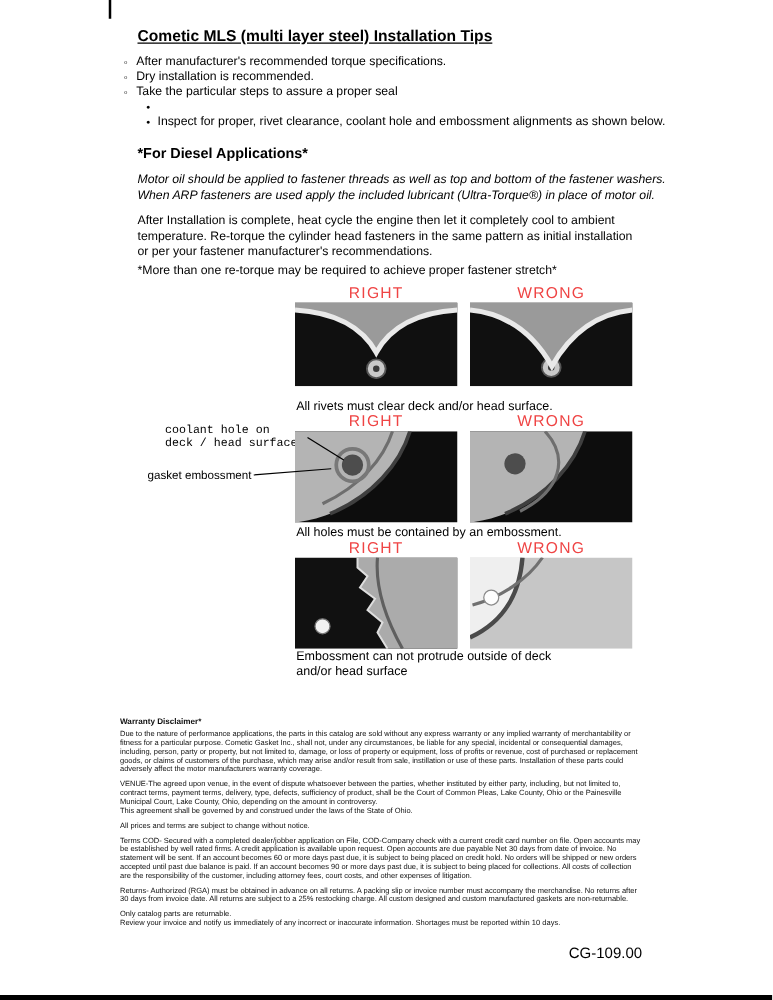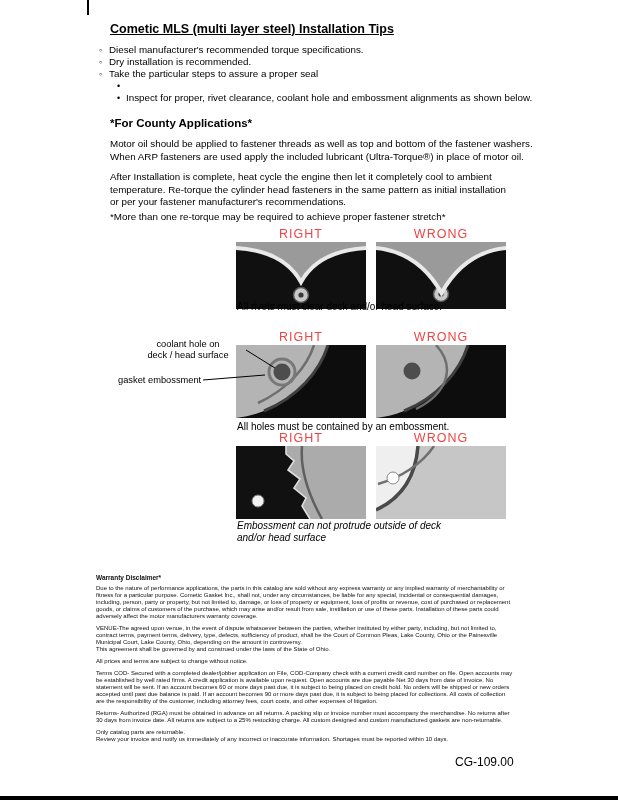--- a/index.html
+++ b/index.html
@@ -18,34 +18,34 @@
   }
 
   .bullets { position:absolute; left:99px; top:44px; font-size:9.8px; line-height:12px; width:470px; }
   .bullet-row { display:flex; }
   .bullet-row .marker { width:10px; flex:0 0 10px; font-size:9px; }
   .sub-bullets { margin-left:18px; }
   .sub-bullets .marker { width:9px; flex:0 0 9px; }
 
   .diesel-heading { position:absolute; left:110px; top:117px; font-size:11.5px; font-weight:bold; }
   .body-para { position:absolute; left:110px; font-size:9.8px; line-height:12.5px; width:440px; }
-  .para-1 { top:138px; }
+  .para-1 { top:138px;font-style:italic; }
   .para-2 { top:171px; }
   .note   { top:211px; }
 
   .col-header {
     position:absolute; width:130px; text-align:center; font-size:12.5px;
     letter-spacing:1px; color:#ef4444;
   }
   .panel { position:absolute; width:130px; line-height:0; }
   .panel svg { display:block; }
   .caption { position:absolute; left:237px; font-size:10px; line-height:11.5px; }
 
   .annotation { position:absolute; font-size:9.3px; line-height:10.5px; }
-  .anno-coolant { left:132px; top:339px; width:112px; text-align:center; }
+  .anno-coolant { left:132px; top:339px; width:112px; text-align:left;font-family:Liberation Mono, monospace; }
   .anno-emboss  { left:118px; top:375px; width:110px; }
 
   .overlay { position:absolute; left:0; top:0; pointer-events:none; }
 
   .legal { position:absolute; left:96px; top:574px; width:452px; color:#101010; }
   .legal-heading { font-size:6.5px; font-weight:bold; margin-bottom:4px; }
   .legal p { font-size:6px; line-height:7px; margin:0 0 5px 0; }
   .legal p.tight { margin-bottom:0; }
 
   .doc-code { position:absolute; left:455px; top:755px; font-size:12px; }
@@ -55,42 +55,42 @@
 
 <div class="page">
 
   <div class="crop-mark"></div>
 
   <div class="title">Cometic MLS (multi layer steel) Installation Tips</div>
 
   <div class="bullets">
     <div class="bullet-row">
       <span class="marker">◦</span>
-      <span>Diesel manufacturer's recommended torque specifications.</span>
+      <span>After manufacturer's recommended torque specifications.</span>
     </div>
     <div class="bullet-row">
       <span class="marker">◦</span>
       <span>Dry installation is recommended.</span>
     </div>
     <div class="bullet-row">
       <span class="marker">◦</span>
       <span>Take the particular steps to assure a proper seal</span>
     </div>
     <div class="sub-bullets">
       <div class="bullet-row">
         <span class="marker">•</span>
       </div>
       <div class="bullet-row">
         <span class="marker">•</span>
         <span>Inspect for proper, rivet clearance, coolant hole and embossment alignments as shown below.</span>
       </div>
     </div>
   </div>
 
-  <div class="diesel-heading">*For County Applications*</div>
+  <div class="diesel-heading">*For Diesel Applications*</div>
   <div class="body-para para-1 pre">Motor oil should be applied to fastener threads as well as top and bottom of the fastener washers.
 When ARP fasteners are used apply the included lubricant (Ultra-Torque®) in place of motor oil.</div>
   <div class="body-para note">*More than one re-torque may be required to achieve proper fastener stretch*</div>
   <div class="body-para para-2 pre">After Installation is complete, heat cycle the engine then let it completely cool to ambient
 temperature. Re-torque the cylinder head fasteners in the same pattern as initial installation
 or per your fastener manufacturer's recommendations.</div>
 
   <div class="col-header" style="left:236px; top:227px;">RIGHT</div>
   <div class="col-header" style="left:376px; top:227px;">WRONG</div>
 
@@ -105,21 +105,21 @@
   </div>
   <div class="panel" style="left:376px; top:242px;">
     <svg width="130" height="67" viewBox="0 0 130 67">
       <rect width="130" height="67" fill="#101010"></rect>
       <circle cx="65" cy="52" r="7.5" fill="#c9c9c9" stroke="#555" stroke-width="1.5"></circle>
       <circle cx="65" cy="52" r="2.6" fill="#3a3a3a"></circle>
       <path d="M0,0 H130 V6 C99,9 79,27 65.5,51 C52,27 31,9 0,6 Z" fill="#9a9a9a"></path>
       <path d="M0,6 C31,9 52,27 65.5,51 C79,27 99,9 130,6" fill="none" stroke="#e9e9e9" stroke-width="4"></path>
     </svg>
   </div>
-  <div class="caption" style="top:301px;">All rivets must clear deck and/or head surface.</div>
+  <div class="caption" style="top:320px;">All rivets must clear deck and/or head surface.</div>
 
   <div class="col-header" style="left:236px; top:330px;">RIGHT</div>
   <div class="col-header" style="left:376px; top:330px;">WRONG</div>
 
   <div class="annotation anno-coolant pre">coolant hole on
 deck / head surface</div>
   <div class="annotation anno-emboss">gasket embossment</div>
 
   <div class="panel" style="left:236px; top:345px;">
     <svg width="130" height="73" viewBox="0 0 130 73">
@@ -161,21 +161,21 @@
   </div>
   <div class="panel" style="left:376px; top:446px;">
     <svg width="130" height="73" viewBox="0 0 130 73">
       <rect width="130" height="73" fill="#c6c6c6"></rect>
       <path d="M0,0 H42 C40,26 30,50 0,64 Z" fill="#efefef"></path>
       <path d="M42,0 C40,26 30,50 0,64" stroke="#4a4a4a" stroke-width="3.5" fill="none"></path>
       <path d="M58,0 C46,18 24,32 2,38" stroke="#707070" stroke-width="2.5" fill="none"></path>
       <circle cx="17" cy="32" r="6" fill="#fdfdfd" stroke="#8a8a8a" stroke-width="1"></circle>
     </svg>
   </div>
-  <div class="caption pre" style="top:520px;font-style:italic;">Embossment can not protrude outside of deck
+  <div class="caption pre" style="top:520px;">Embossment can not protrude outside of deck
 and/or head surface</div>
 
   <div class="legal">
     <div class="legal-heading">Warranty Disclaimer*</div>
     <p class="pre">Due to the nature of performance applications, the parts in this catalog are sold without any express warranty or any implied warranty of merchantability or
 fitness for a particular purpose.  Cometic Gasket Inc., shall not, under any circumstances, be liable for any special, incidental or consequential damages,
 including, person, party or property, but not limited to, damage, or loss of property or equipment, loss of profits or revenue, cost of purchased or replacement
 goods, or claims of customers of the purchase, which may arise and/or result from sale, instillation or use of these parts.  Installation of these parts could
 adversely affect the motor manufacturers warranty coverage.</p>
     <p class="pre">VENUE-The agreed upon venue, in the event of dispute whatsoever between the parties, whether instituted by either party, including, but not limited to,

